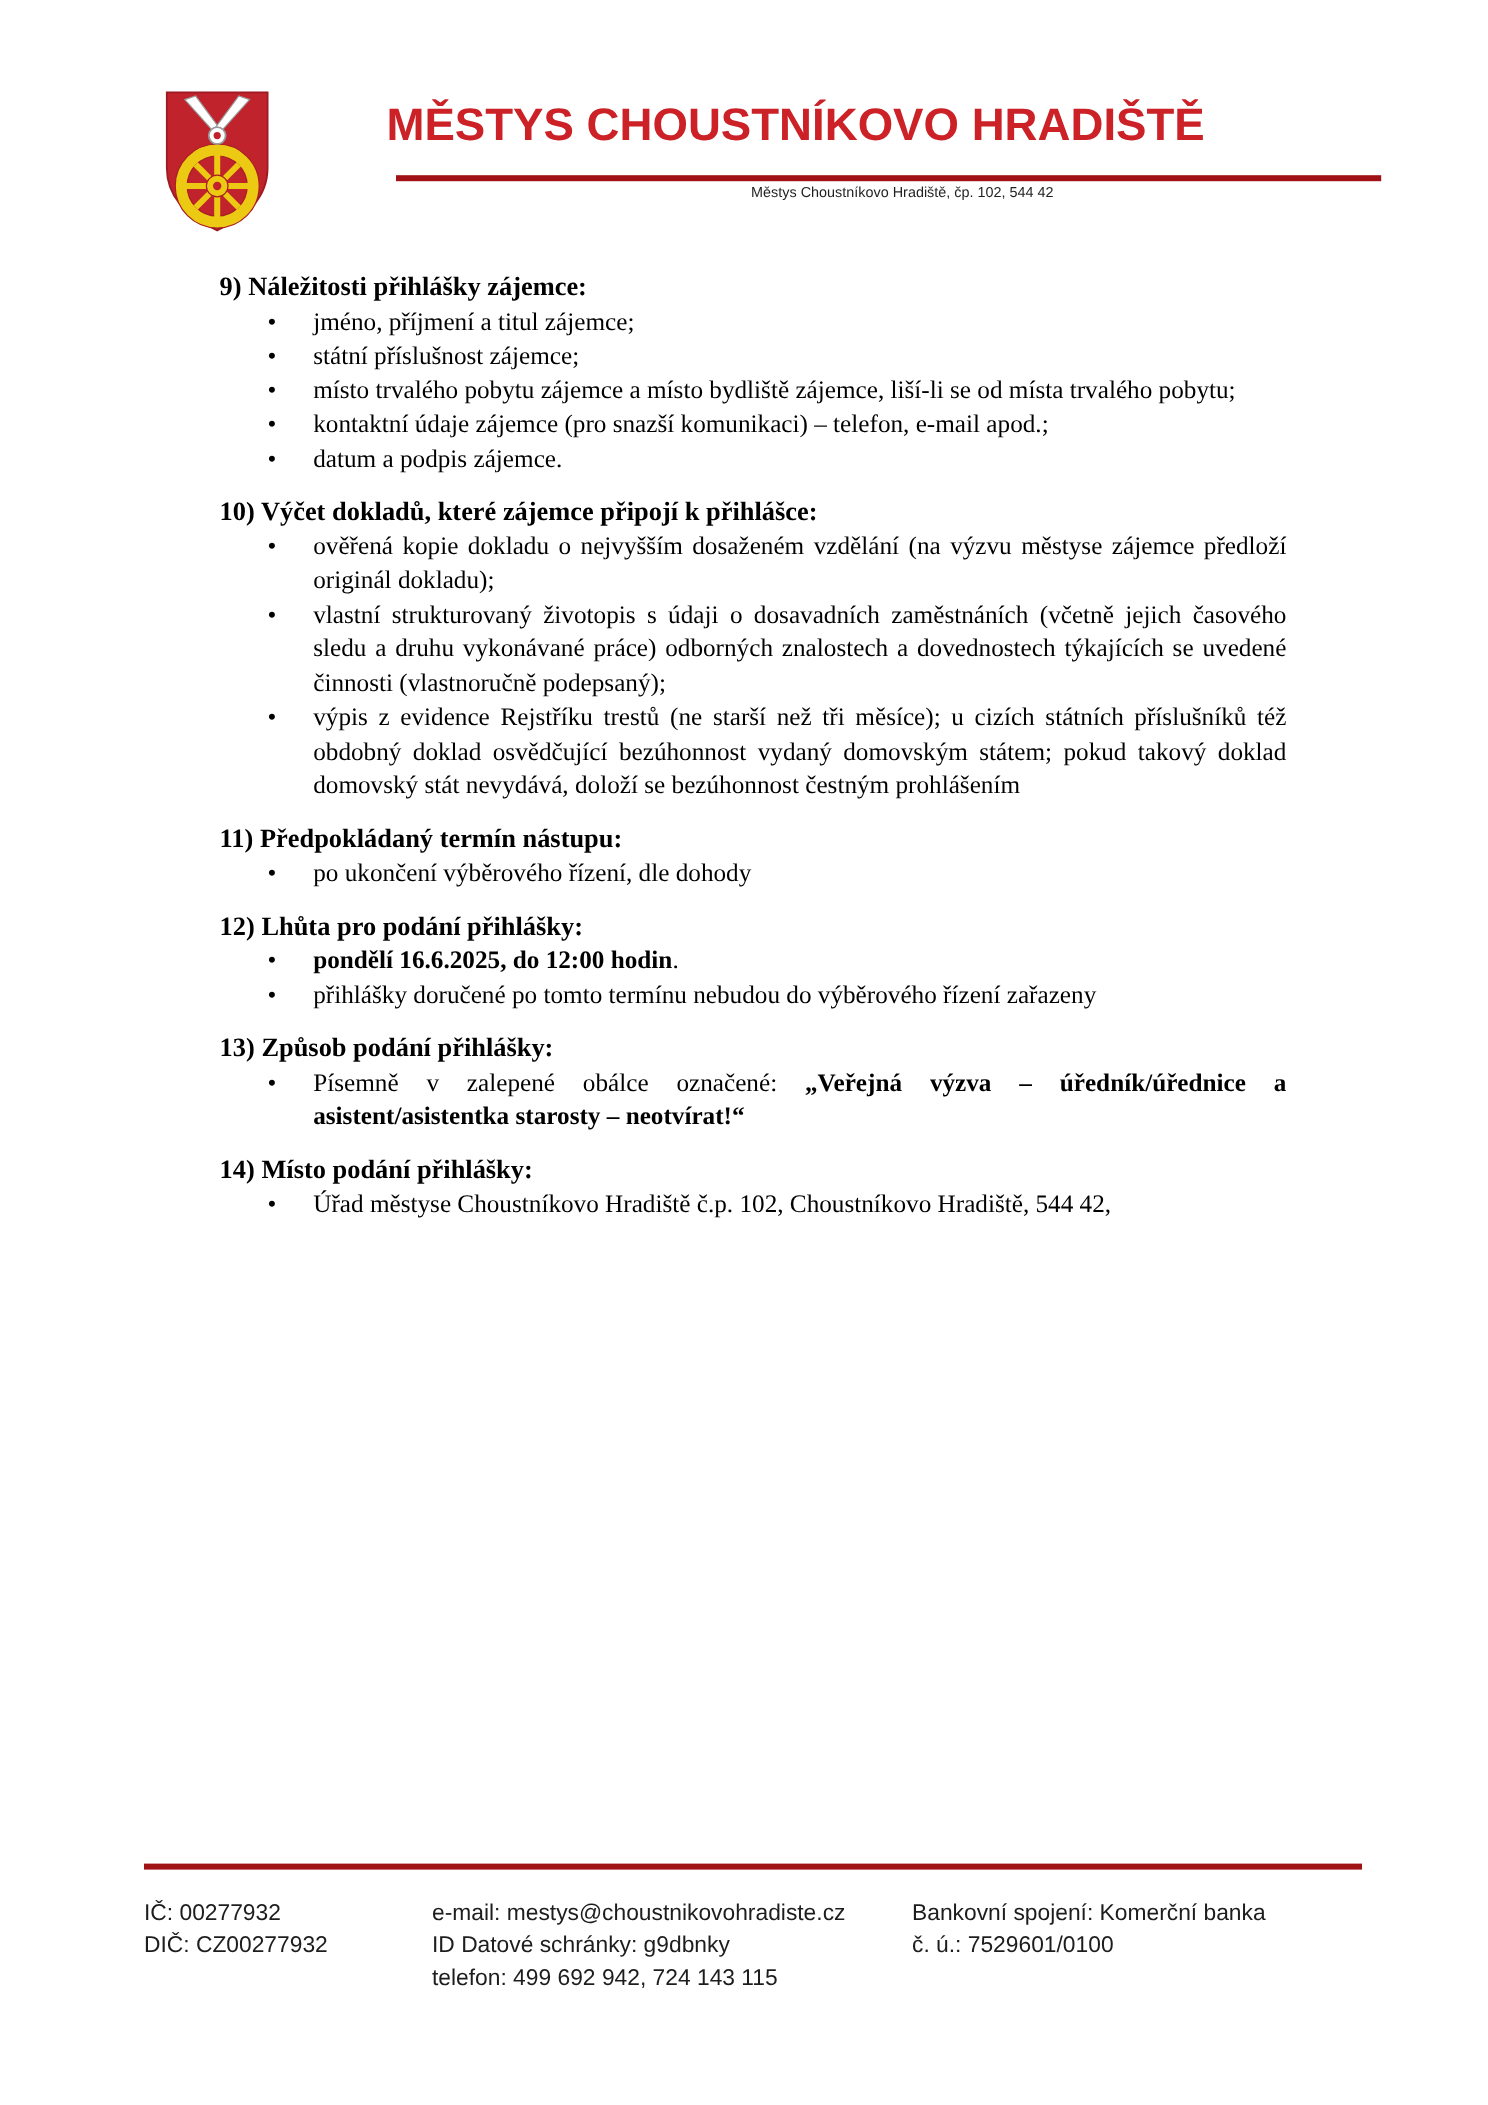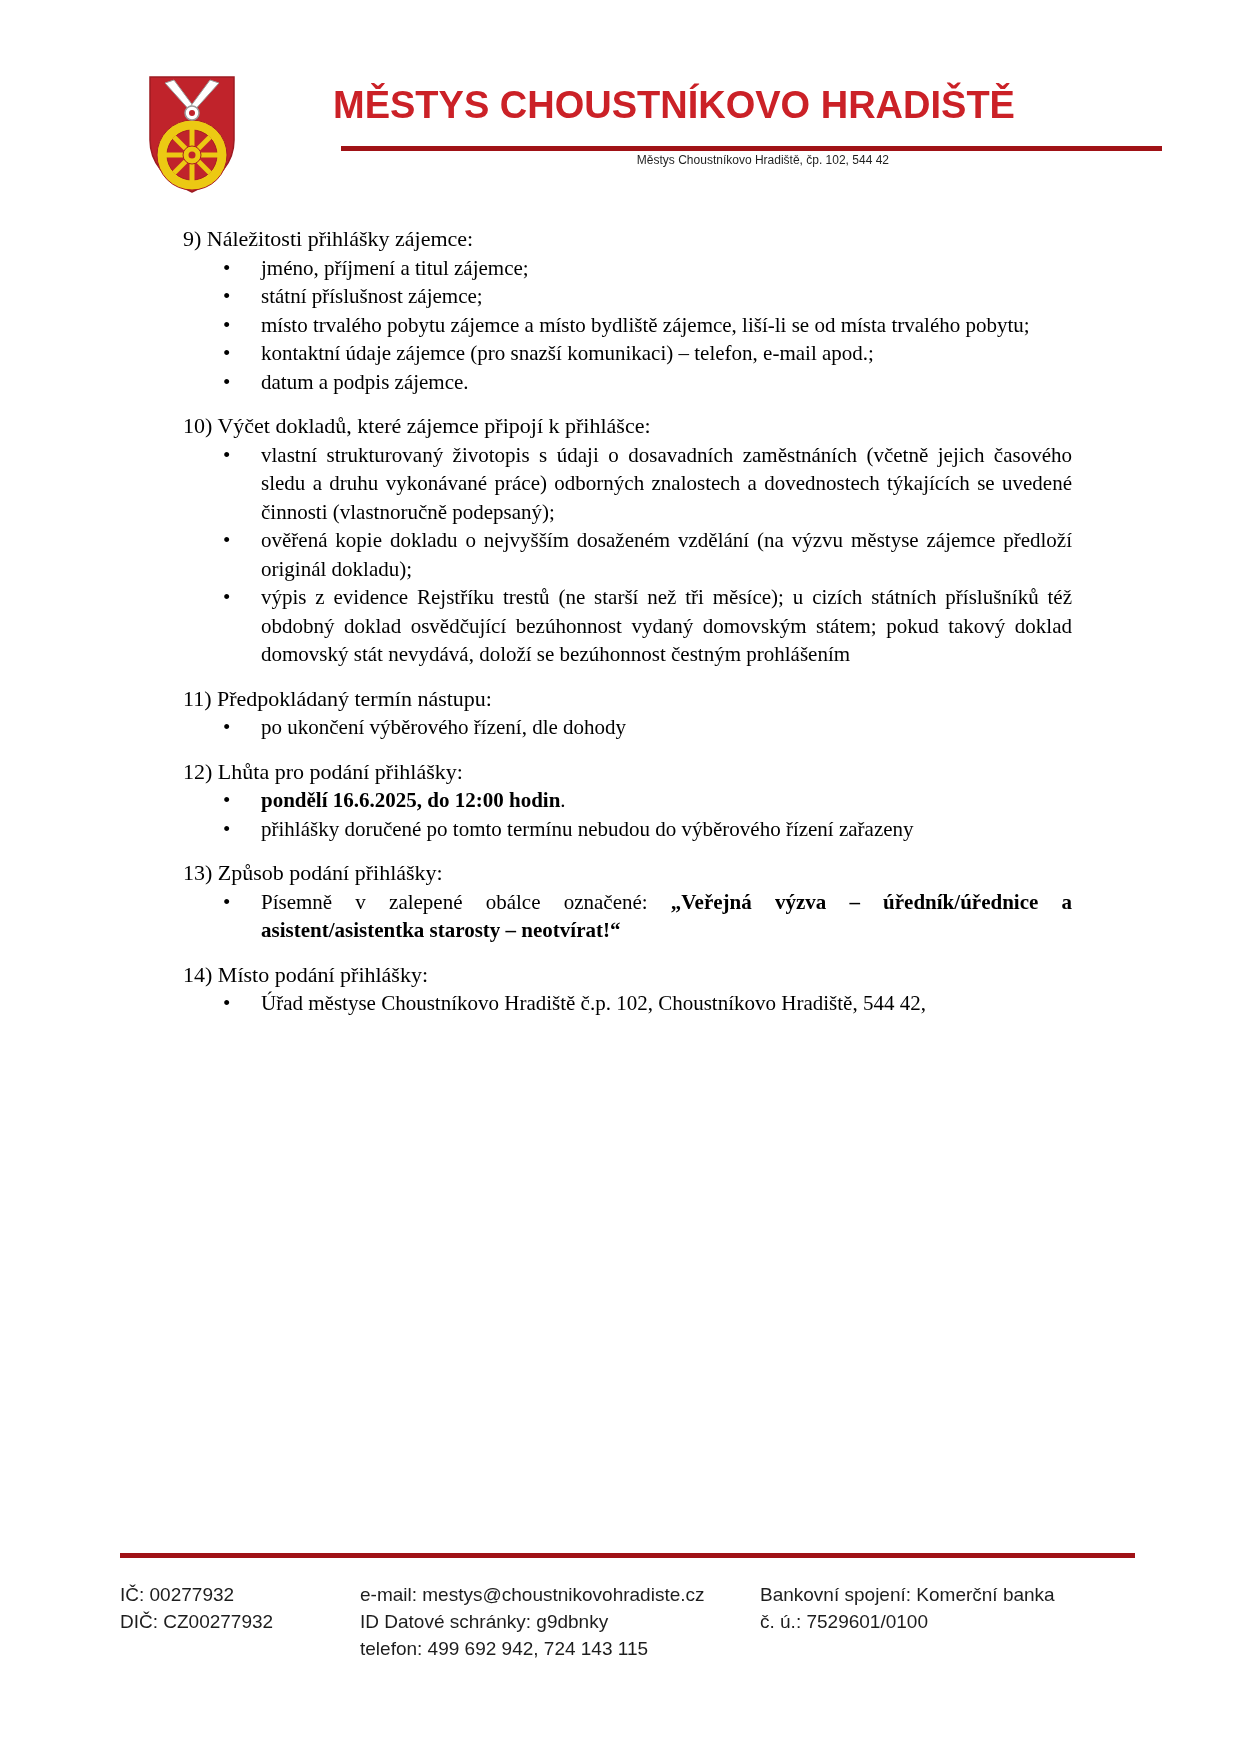--- a/index.html
+++ b/index.html
@@ -5,41 +5,41 @@
   html,body{margin:0;padding:0;}
   body{
     width:1240px;height:1754px;
     background:#ffffff;
     position:relative;
     font-family:"Liberation Serif",serif;
     color:#000;
     overflow:hidden;
   }
   
-  .header{position:absolute;top:0;left:11px;width:1078px;height:215px;}
+  .header{position:absolute;top:0;left:0;width:1078px;height:215px;}
   .coa{position:absolute;left:135px;top:74px;width:92px;height:122px;}
   .doc-title{
     position:absolute;left:322px;top:84px;
     font-family:"Liberation Sans",sans-serif;
     font-weight:bold;font-size:38px;letter-spacing:0px;
     color:#cb2127;white-space:nowrap;
   }
   .header-rule{position:absolute;left:330px;top:146px;width:821px;height:5px;background:#a01216;}
   .subtitle{
     position:absolute;top:153px;right:200px;
     font-family:"Liberation Sans",sans-serif;
     font-size:12px;color:#1f1f1f;white-space:nowrap;
   }
   
   main{
     position:absolute;left:183px;top:225px;width:889px;
     font-size:21px;line-height:28.5px;
   }
   section{margin:0 0 16px 0;}
-  .section-heading{font-weight:normal;font-size:22px;line-height:28.5px;}
+  .section-heading{font-weight:bold;font-size:22px;line-height:28.5px;}
   ul{margin:0;padding:0;list-style:none;}
   li{position:relative;padding-left:78px;}
   li::before{
     content:"•";
     position:absolute;left:40px;top:0;
     font-size:21px;line-height:28.5px;
   }
   li.justify{text-align:justify;}
   .b{font-weight:bold;}
   
@@ -99,22 +99,22 @@
         <li><span>jméno, příjmení a titul zájemce;</span></li>
         <li><span>státní příslušnost zájemce;</span></li>
         <li><span>místo trvalého pobytu zájemce a místo bydliště zájemce, liší-li se od místa trvalého pobytu;</span></li>
         <li><span>kontaktní údaje zájemce (pro snazší komunikaci) – telefon, e-mail apod.;</span></li>
         <li><span>datum a podpis zájemce.</span></li>
       </ul>
     </section>
     <section>
       <div class="section-heading">10) Výčet dokladů, které zájemce připojí k přihlášce:</div>
       <ul>
+        <li class="justify"><span>ověřená kopie dokladu o nejvyšším dosaženém vzdělání (na výzvu městyse zájemce předloží originál dokladu);</span></li>
         <li class="justify"><span>vlastní strukturovaný životopis s údaji o dosavadních zaměstnáních (včetně jejich časového sledu a druhu vykonávané práce) odborných znalostech a dovednostech týkajících se uvedené činnosti (vlastnoručně podepsaný);</span></li>
-        <li class="justify"><span>ověřená kopie dokladu o nejvyšším dosaženém vzdělání (na výzvu městyse zájemce předloží originál dokladu);</span></li>
         <li class="justify"><span>výpis z evidence Rejstříku trestů (ne starší než tři měsíce); u cizích státních příslušníků též obdobný doklad osvědčující bezúhonnost vydaný domovským státem; pokud takový doklad domovský stát nevydává, doloží se bezúhonnost čestným prohlášením</span></li>
       </ul>
     </section>
     <section>
       <div class="section-heading">11) Předpokládaný termín nástupu:</div>
       <ul>
         <li><span>po ukončení výběrového řízení, dle dohody</span></li>
       </ul>
     </section>
     <section>

